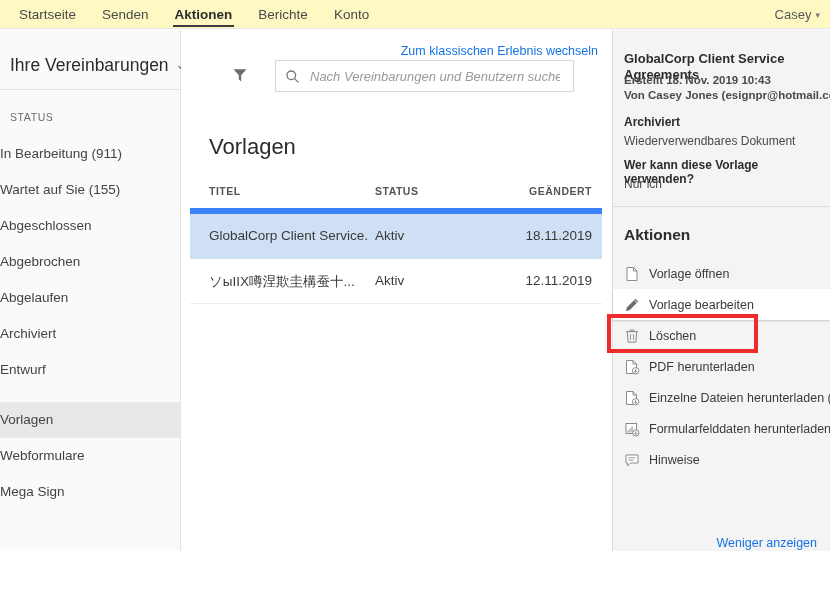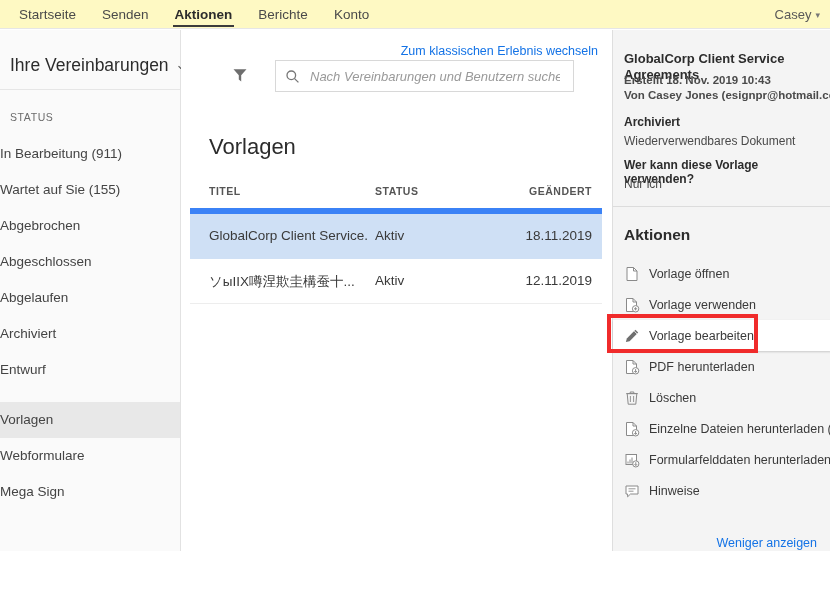--- a/index.html
+++ b/index.html
@@ -369,22 +369,22 @@
   </div>
 
   <div class="sidebar">
     <div class="sidebar-title-wrap">
       <div class="sidebar-title"><span>Ihre Vereinbarungen</span><span class="chev">⌄</span></div>
     </div>
     <div class="status-label">STATUS</div>
     <div class="nav-list">
       <div class="nav-item">In Bearbeitung (911)</div>
       <div class="nav-item">Wartet auf Sie (155)</div>
+      <div class="nav-item">Abgeschlossen</div>
       <div class="nav-item">Abgebrochen</div>
-      <div class="nav-item">Abgeschlossen</div>
       <div class="nav-item">Abgelaufen</div>
       <div class="nav-item">Archiviert</div>
       <div class="nav-item">Entwurf</div>
       <div class="nav-gap"></div>
       <div class="nav-item selected">Vorlagen</div>
       <div class="nav-item">Webformulare</div>
       <div class="nav-item">Mega Sign</div>
     </div>
   </div>
 
@@ -448,69 +448,58 @@
       <div class="action">
         <span class="ico">
           <svg width="16" height="16" viewBox="0 0 16 16">
             <path d="M3 1.5 h6.5 L13 5 v9.5 H3 Z" fill="#fff" stroke="#8a8a8a" stroke-width="1"></path>
             <path d="M9.5 1.5 v3.5 H13" fill="none" stroke="#8a8a8a" stroke-width="1"></path>
           </svg>
         </span>
         <span class="lbl">Vorlage öffnen</span>
       </div>
 
-      <div class="action">
-        <span class="ico">
-          <svg width="16" height="16" viewBox="0 0 16 16">
-            <path d="M2.5 1.5 h6.5 L12.5 5 v9.5 H2.5 Z" fill="#fff" stroke="#8a8a8a" stroke-width="1"></path>
-            <path d="M9 1.5 v3.5 H12.5" fill="none" stroke="#8a8a8a" stroke-width="1"></path>
-            <circle cx="11.6" cy="11.8" r="3.2" fill="#fff" stroke="#8a8a8a" stroke-width="1"></circle>
-            <path d="M11.6 10.2 v3.2 M10 11.8 h3.2" stroke="#8a8a8a" stroke-width="1"></path>
-          </svg>
-        </span>
-        <span class="lbl">Vorlage verwenden</span>
-      </div>
 
       <div class="action highlighted">
         <span class="ico">
           <svg width="16" height="16" viewBox="0 0 16 16">
             <path d="M11.4 1.8 L14.2 4.6 L5.6 13.2 L1.9 14.1 L2.8 10.4 Z" fill="#6e6e6e"></path>
             <path d="M10.2 3 L13 5.8" stroke="#fff" stroke-width="0.9"></path>
           </svg>
         </span>
         <span class="lbl">Vorlage bearbeiten</span>
+      </div>
+
+      <div class="action">
+        <span class="ico">
+          <svg width="16" height="16" viewBox="0 0 16 16">
+            <path d="M3.2 3.6 h9.6 l-1 10.6 H4.2 Z" fill="none" stroke="#8a8a8a" stroke-width="1"></path>
+            <path d="M2.2 3.6 h11.6" stroke="#8a8a8a" stroke-width="1"></path>
+            <path d="M6.2 3.6 V2 h3.6 v1.6" fill="none" stroke="#8a8a8a" stroke-width="1"></path>
+            <path d="M6.4 6 v6 M9.6 6 v6" stroke="#8a8a8a" stroke-width="0.9"></path>
+          </svg>
+        </span>
+        <span class="lbl">Löschen</span>
       </div>
 
       <div class="action">
         <span class="ico">
           <svg width="16" height="16" viewBox="0 0 16 16">
             <path d="M2.5 1.5 h6.5 L12.5 5 v9.5 H2.5 Z" fill="#fff" stroke="#8a8a8a" stroke-width="1"></path>
             <path d="M9 1.5 v3.5 H12.5" fill="none" stroke="#8a8a8a" stroke-width="1"></path>
             <circle cx="11.6" cy="11.8" r="3.2" fill="#fff" stroke="#8a8a8a" stroke-width="1"></circle>
             <path d="M11.6 10.1 v3.2 M10.3 12.1 l1.3 1.3 l1.3 -1.3" fill="none" stroke="#8a8a8a" stroke-width="1"></path>
           </svg>
         </span>
         <span class="lbl">PDF herunterladen</span>
       </div>
 
       <div class="action">
         <span class="ico">
           <svg width="16" height="16" viewBox="0 0 16 16">
-            <path d="M3.2 3.6 h9.6 l-1 10.6 H4.2 Z" fill="none" stroke="#8a8a8a" stroke-width="1"></path>
-            <path d="M2.2 3.6 h11.6" stroke="#8a8a8a" stroke-width="1"></path>
-            <path d="M6.2 3.6 V2 h3.6 v1.6" fill="none" stroke="#8a8a8a" stroke-width="1"></path>
-            <path d="M6.4 6 v6 M9.6 6 v6" stroke="#8a8a8a" stroke-width="0.9"></path>
-          </svg>
-        </span>
-        <span class="lbl">Löschen</span>
-      </div>
-
-      <div class="action">
-        <span class="ico">
-          <svg width="16" height="16" viewBox="0 0 16 16">
             <path d="M2.5 1.5 h6.5 L12.5 5 v9.5 H2.5 Z" fill="#fff" stroke="#8a8a8a" stroke-width="1"></path>
             <path d="M9 1.5 v3.5 H12.5" fill="none" stroke="#8a8a8a" stroke-width="1"></path>
             <circle cx="11.6" cy="11.8" r="3.2" fill="#fff" stroke="#8a8a8a" stroke-width="1"></circle>
             <path d="M11.6 10.1 v3.2 M10.3 12.1 l1.3 1.3 l1.3 -1.3" fill="none" stroke="#8a8a8a" stroke-width="1"></path>
           </svg>
         </span>
         <span class="lbl">Einzelne Dateien herunterladen (1)</span>
       </div>
 
       <div class="action">

